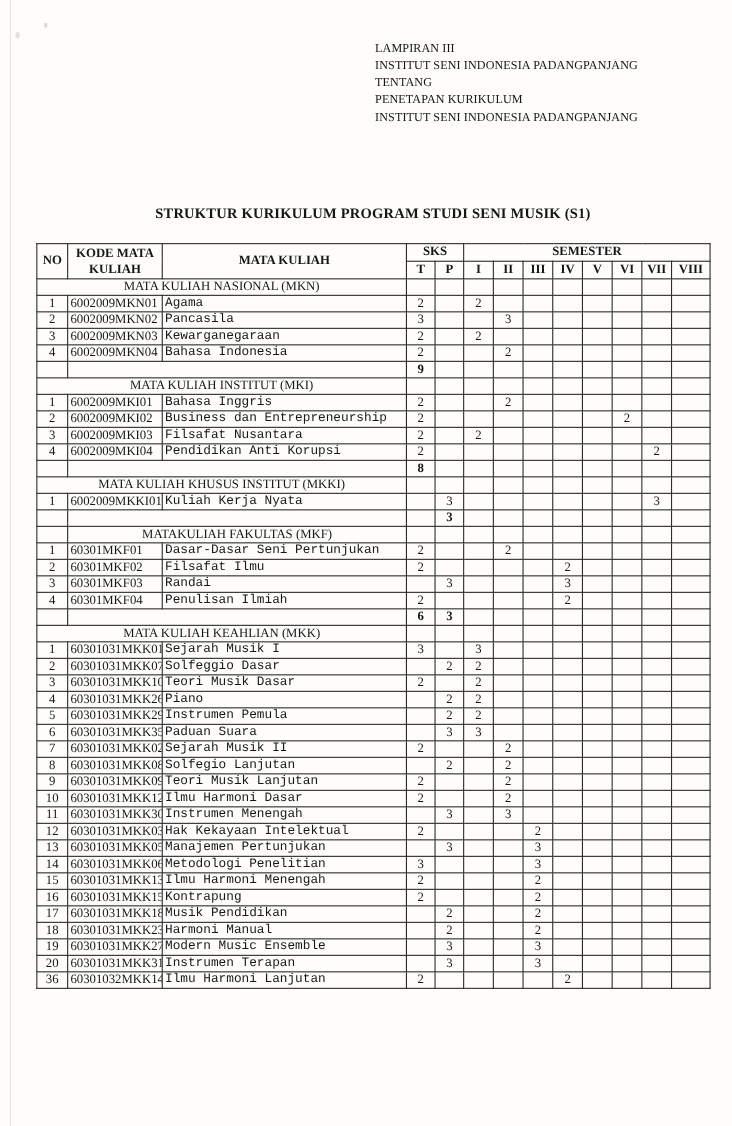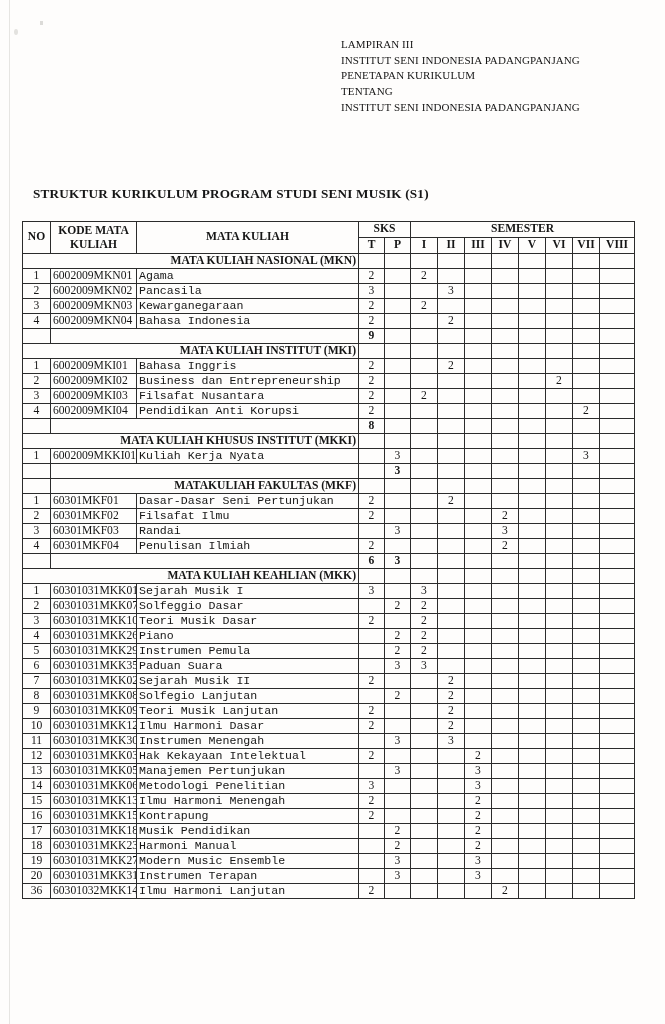--- a/index.html
+++ b/index.html
@@ -19,57 +19,57 @@
   .speck-a { position: absolute; left: 40px; top: 21px; width: 3px; height: 4px; background: #dcdbd8; }
   .speck-b { position: absolute; left: 14px; top: 29px; width: 4px; height: 6px; background: #e3e2df; border-radius: 50%; }
 
   .doc-header {
     position: absolute; left: 341px; top: 37px;
     font-size: 11px; line-height: 15.7px; letter-spacing: 0.1px;
     white-space: nowrap;
   }
   .doc-title {
     position: absolute; left: 33px; top: 186px; width: 612px;
-    font-weight: bold; font-size: 13.2px; letter-spacing: 0.2px;
+    text-align: center; font-weight: bold; font-size: 13.2px; letter-spacing: 0.2px;
     white-space: nowrap;
   }
 
   table.curriculum {
-    position: absolute; left: 22px; top: 221px; width: 612px;
+    position: absolute; left: 33px; top: 221px; width: 612px;
     border-collapse: collapse; table-layout: fixed;
   }
   table.curriculum th, table.curriculum td {
     border: 1px solid #2b2b2b;
     padding: 0 2px;
     font-size: 11.6px;
     line-height: 1.1;
     overflow: hidden; white-space: nowrap;
   }
   thead th {
     font-weight: bold; font-size: 12px; height: 16px; text-align: center; padding: 0;
   }
   tbody td { height: 15px; }
-  td.sec  { font-weight: bold; font-size: 11.8px; text-align: right; padding-left: 4px; }
+  td.sec  { font-weight: normal; font-size: 11.8px; text-align: center; padding-left: 4px; }
   td.num  { text-align: center; }
   td.code { padding-left: 8px; }
   td.name { padding-left: 10px; font-family: Liberation Mono, monospace; }
   td.bold { font-weight: bold; }
 </style>
 </head>
 <body>
 
 <div class="scan-edge"></div>
 <div class="speck-a"></div>
 <div class="speck-b"></div>
 
 <div class="doc-header">
   <div>LAMPIRAN III</div>
   <div>INSTITUT SENI INDONESIA PADANGPANJANG</div>
+  <div>TENTANG</div>
   <div>PENETAPAN KURIKULUM</div>
-  <div>TENTANG</div>
   <div>INSTITUT SENI INDONESIA PADANGPANJANG</div>
 </div>
 
 <div class="doc-title">STRUKTUR KURIKULUM PROGRAM STUDI SENI MUSIK (S1)</div>
 
 <table class="curriculum">
   <colgroup>
     <col style="width:28px">
       <col style="width:86px">
       <col style="width:222px">

